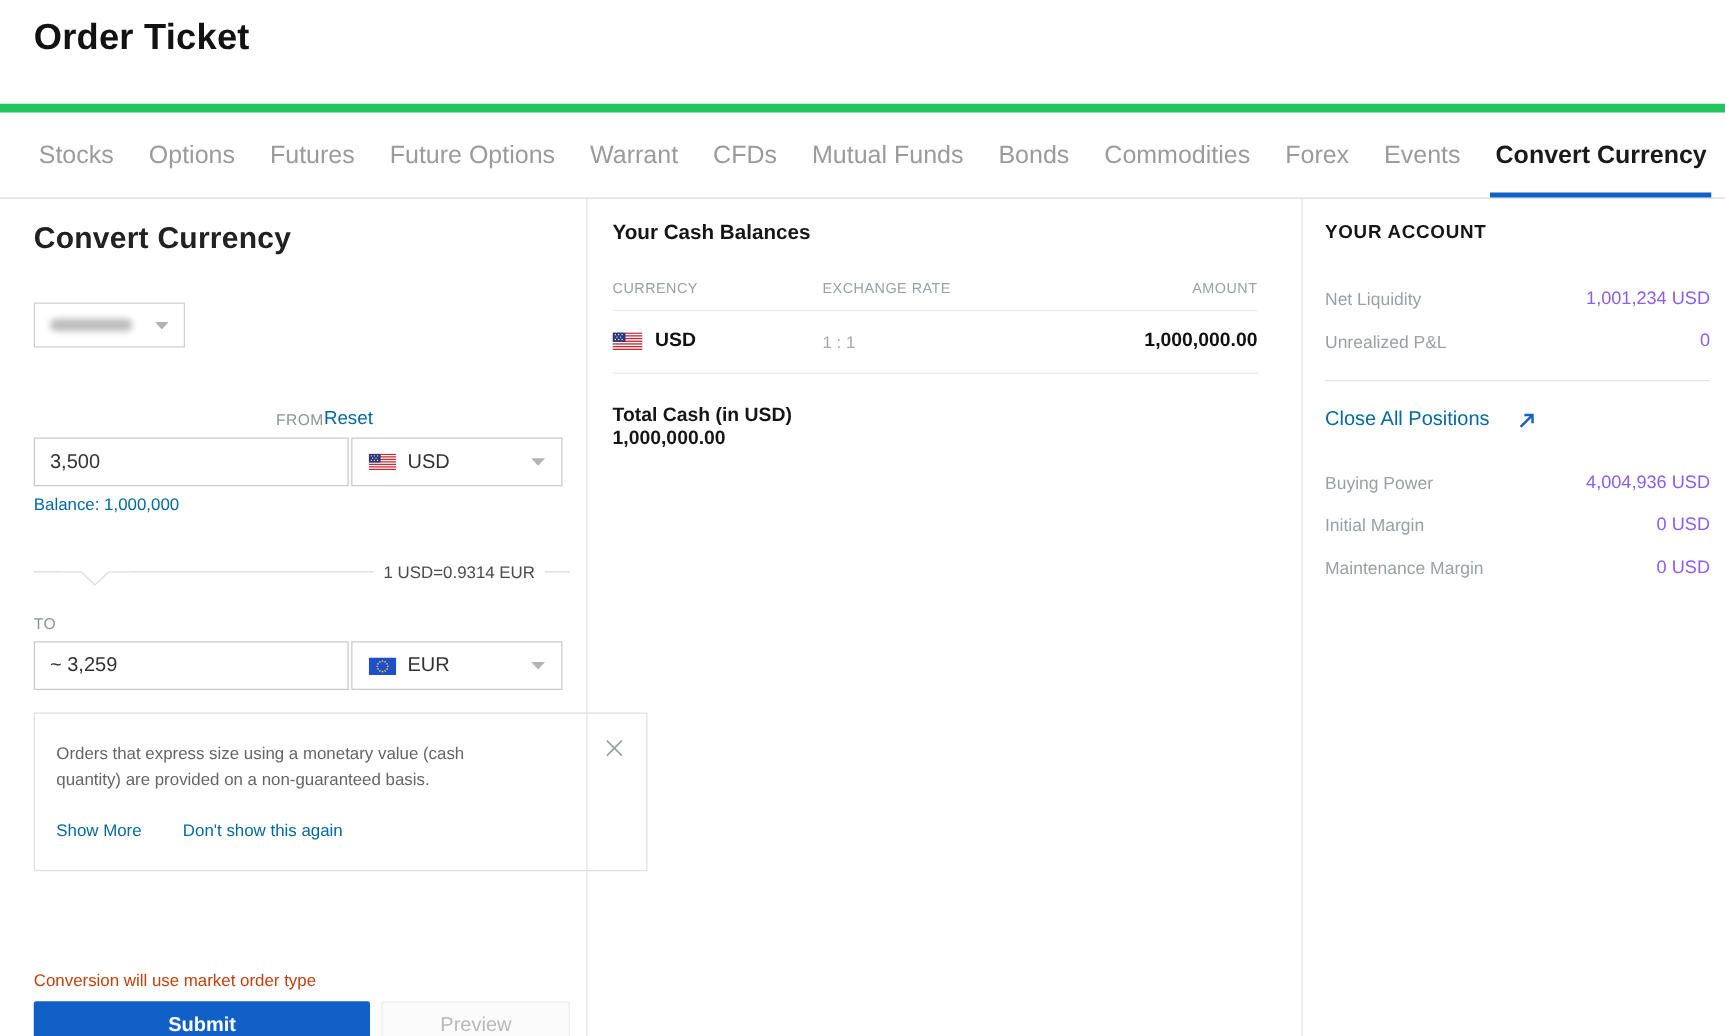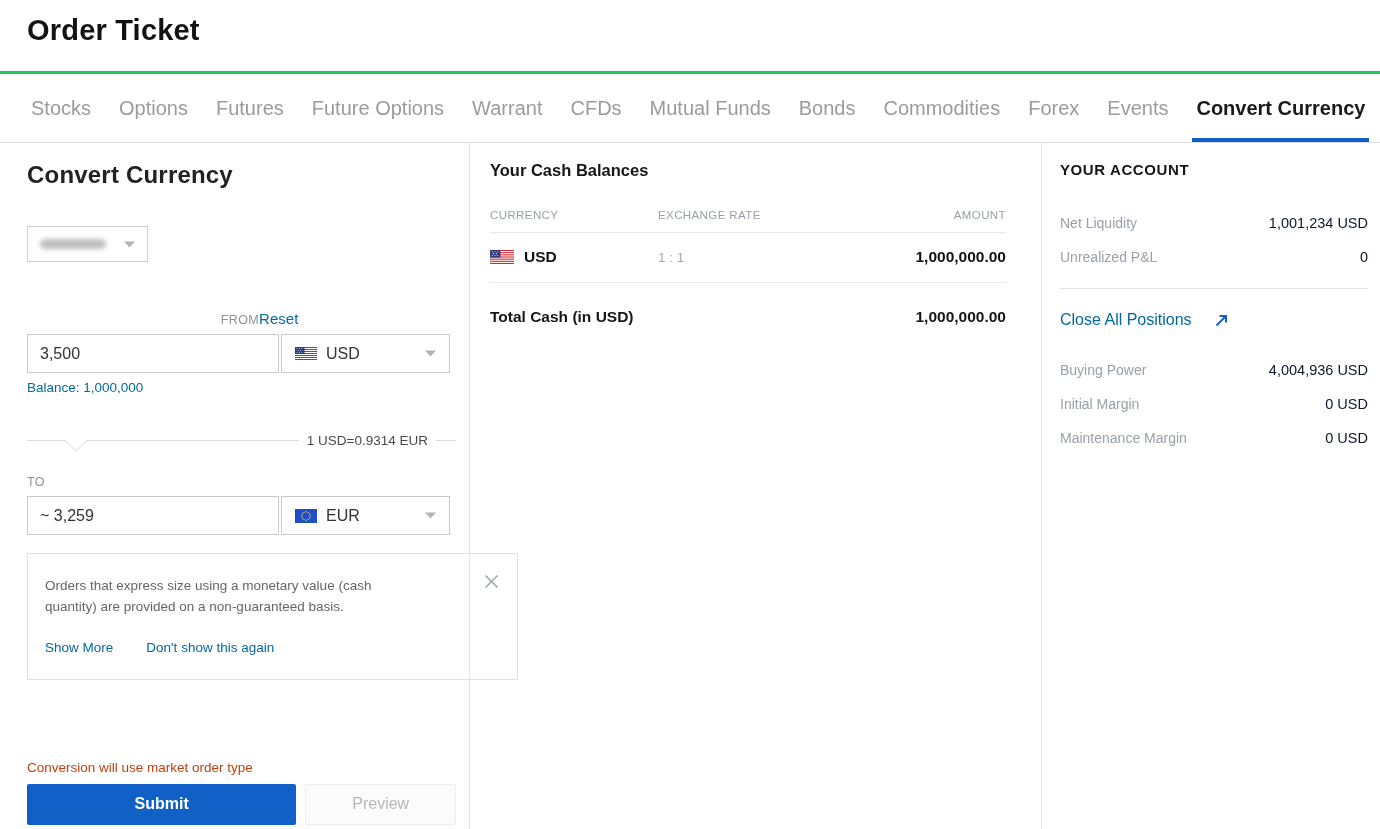--- a/index.html
+++ b/index.html
@@ -3,21 +3,21 @@
 <meta charset="utf-8">
 <style>
   * { margin:0; padding:0; box-sizing:border-box; }
   html,body { background:#fff; }
   body {
     width:1380px; height:829px; overflow:hidden;
     font-family:"Liberation Sans", sans-serif;
     color:#222; position:relative;
   }
   
-  .page-header { padding:14px 28px 24px 27px; border-bottom:3px solid #22c55e; }
+  .page-header { padding:14px 28px 36px 27px; border-bottom:7px solid #22c55e; }
   .page-header h1 { font-size:29px; font-weight:700; color:#121212; letter-spacing:0.2px; }
 
   
   .tabbar { display:flex; align-items:stretch; height:69px; border-bottom:1px solid #dcdcdc; padding:0 0 0 31px; }
   .tab {
     display:flex; align-items:center; padding:0 14px; font-size:20px; color:#9b9b9b;
     cursor:pointer; position:relative; white-space:nowrap;
   }
   .tab:first-child { padding-left:0; }
   .tab.active { color:#1a1a1a; font-weight:700; }
@@ -90,28 +90,28 @@
   .col-mid h3 { font-size:16.5px; font-weight:700; color:#161616; }
   .cash-table { margin-top:29px; }
   .thead { display:flex; font-size:11.5px; color:#9aa0a6; letter-spacing:0.4px; padding-bottom:11px; }
   .th-currency { width:168px; }
   .th-rate { flex:1; }
   .th-amount { text-align:right; }
   .trow { display:flex; align-items:center; padding:15px 0 16px 0; border-top:1px solid #e9e9e9; border-bottom:1px solid #e9e9e9; }
   .td-currency { width:168px; display:flex; align-items:center; gap:10px; font-size:15.5px; font-weight:700; color:#111; }
   .td-rate { flex:1; font-size:13.5px; color:#a9a9a9; }
   .td-amount { font-size:15.5px; font-weight:700; color:#111; text-align:right; }
-  .total-row { display:flex; justify-content:space-between; margin-top:25px; font-size:15.5px; font-weight:700; color:#161616; }
+  .total-row { display:flex; justify-content:space-between; margin-top:25px; font-size:15.5px; font-weight:700; color:#161616;flex-direction:column; }
 
   
   .col-right h4 { font-size:15px; font-weight:700; color:#161616; letter-spacing:0.6px; }
   .acct-rows { margin-top:28px; }
   .acct-row { display:flex; justify-content:space-between; align-items:center; height:34px; }
   .acct-label { font-size:14px; color:#9aa0a6; }
-  .acct-value { font-size:14.5px; color:#0f172a; font-weight:500; }
+  .acct-value { font-size:14.5px; color:#8b5cf6; font-weight:500; }
   .acct-divider { border:none; border-top:1px solid #e3e3e3; margin:14px 0 0 0; }
   .close-all { display:flex; align-items:center; gap:22px; margin:22px 0 24px 0; font-size:16px; cursor:pointer; }
 </style>
 </head>
 <body>
 
 <div class="page-header">
   <h1>Order Ticket</h1>
 </div>
 

